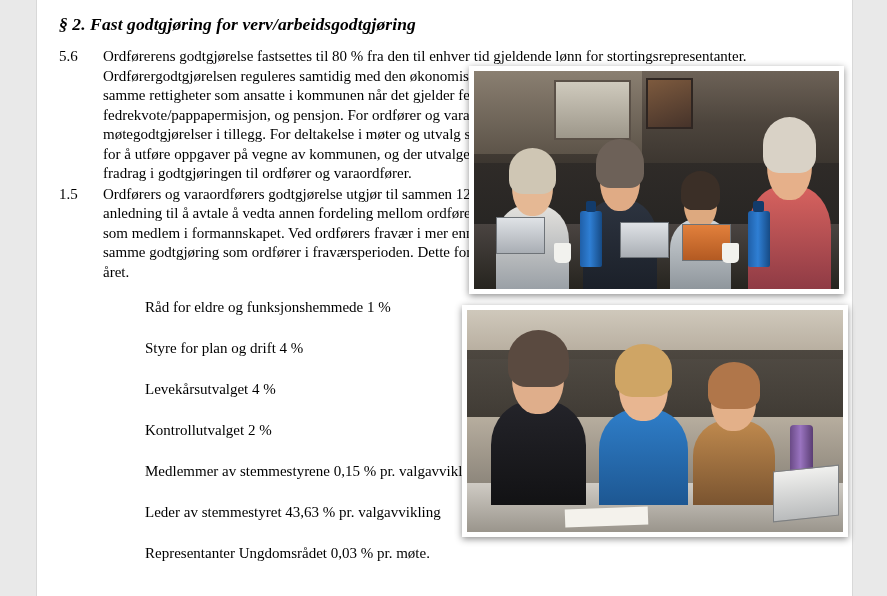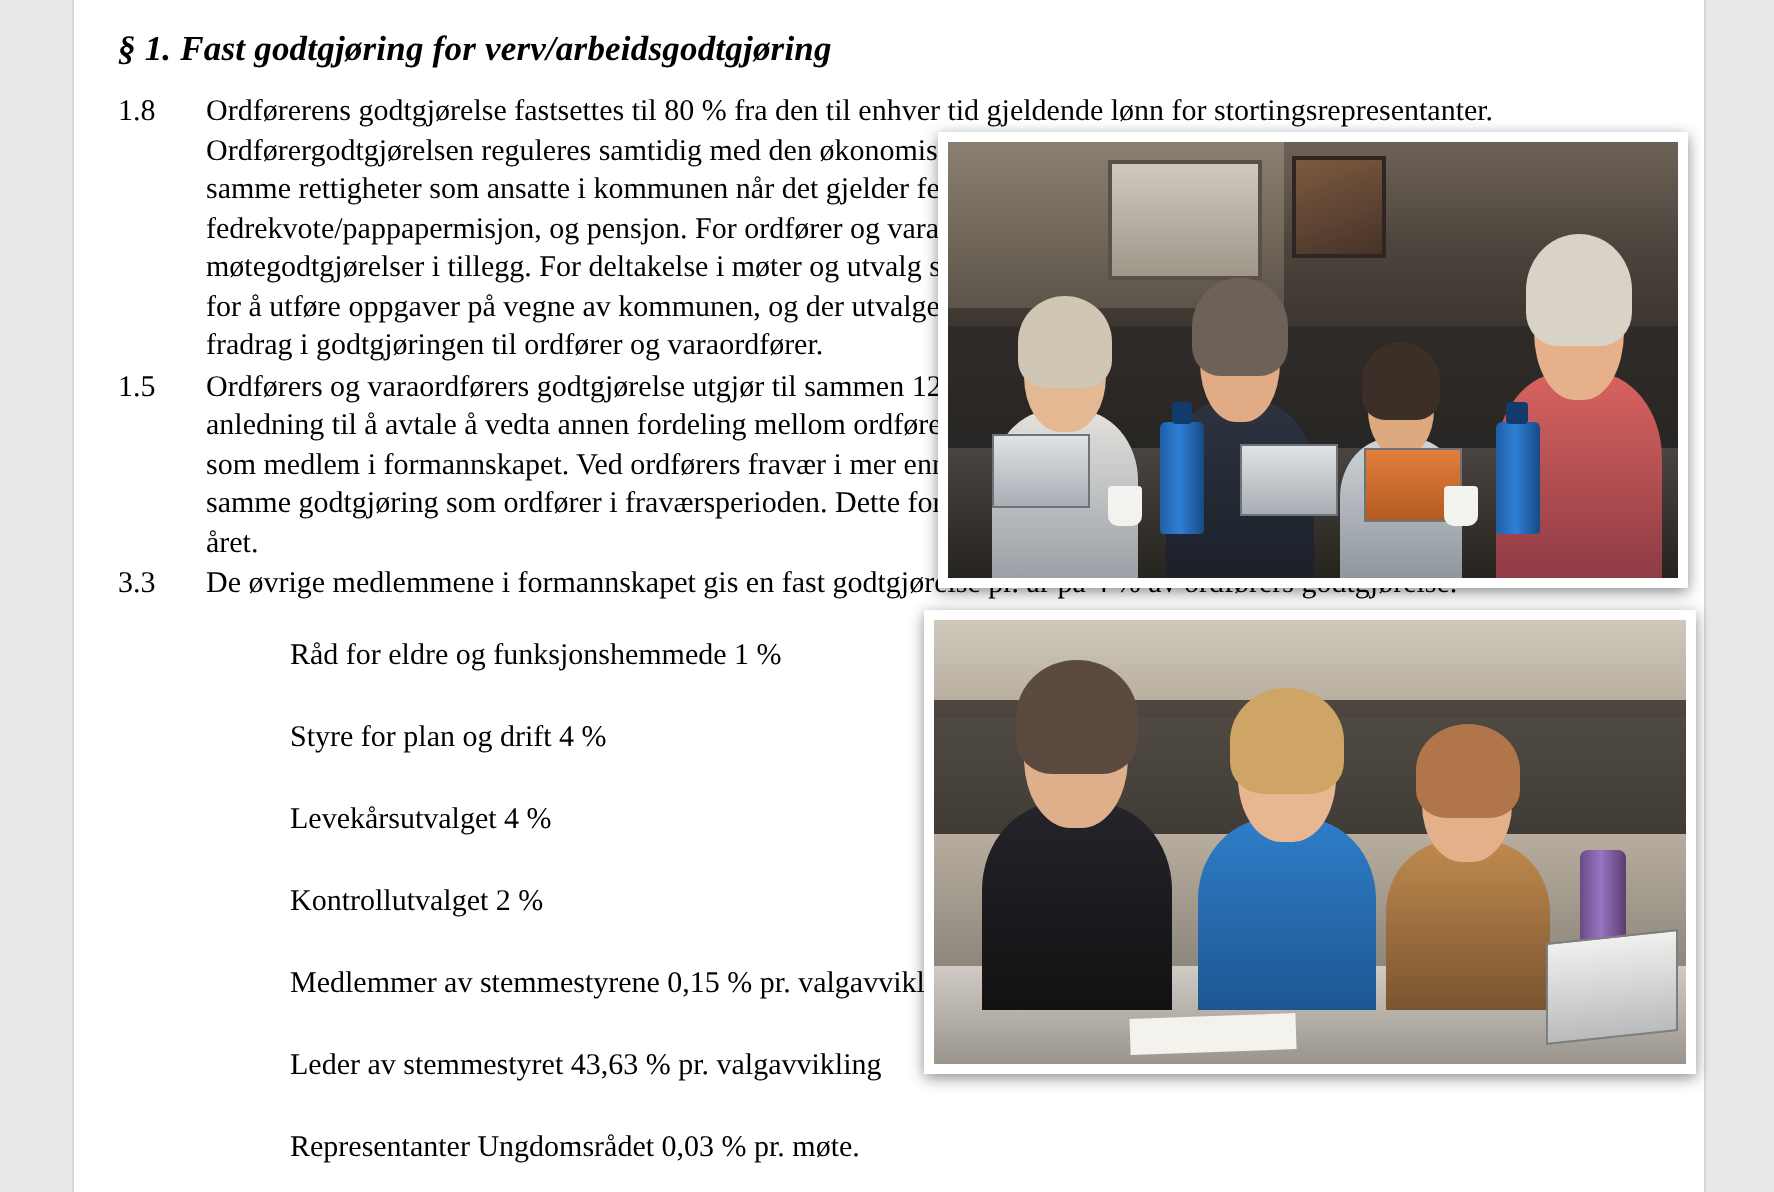--- a/index.html
+++ b/index.html
@@ -205,36 +205,32 @@
     background: #f4f2ec; transform: rotate(-2deg);
   }
 </style>
 </head>
 <body>
 
 <div id="page">
   <div class="paper">
     <div class="doc-body">
 
-      <div class="section-heading">§ 1.  Fast godtgjøring for verv/arbeidsgodtgjøring</div>
+      <div class="section-heading">§ 2.  Fast godtgjøring for verv/arbeidsgodtgjøring</div>
 
       <div class="clause">
-        <div class="clause-num">1.8</div>
+        <div class="clause-num">5.6</div>
         <div class="clause-text">Ordførerens godtgjørelse fastsettes til 80 % fra den til enhver tid gjeldende lønn for stortingsrepresentanter. Ordførergodtgjørelsen reguleres samtidig med den økonomiske godtgjørelsen til stortingsrepresentanter. Ordfører gis samme rettigheter som ansatte i kommunen når det gjelder ferie, sykelønnsordninger, svangerskapspermisjon, fedrekvote/pappapermisjon, og pensjon. For ordfører og varaordfører utbetales det ikke fastgodtgjøringer eller møtegodtgjørelser i tillegg. For deltakelse i møter og utvalg som ligger utenfor permisjoner innvilget av kommunestyret for å utføre oppgaver på vegne av kommunen, og der utvalget/rådet det utbetales egne fastsatte godtgjøringer, foretas fradrag i godtgjøringen til ordfører og varaordfører.</div>
       </div>
 
       <div class="clause">
         <div class="clause-num">1.5</div>
         <div class="clause-text">Ordførers og varaordførers godtgjørelse utgjør til sammen 120 % av ordførers godtgjørelse. Kommunestyret er anledning til å avtale å vedta annen fordeling mellom ordfører og varaordfører. Varaordfører gis en 4 % fast godtgjøring som medlem i formannskapet. Ved ordførers fravær i mer enn 14 dager, grunnet ferie, sykdom m.m., har varaordfører samme godtgjøring som ordfører i fraværsperioden. Dette forutsetter at varaordfører skal fungere som ordfører i løpet av året.</div>
       </div>
 
-      <div class="clause">
-        <div class="clause-num">3.3</div>
-        <div class="clause-text">De øvrige medlemmene i formannskapet gis en fast godtgjørelse pr. år på 4 % av ordførers godtgjørelse.</div>
-      </div>
 
 
       <div class="list-block">
         <div class="list-item">Råd for eldre og funksjonshemmede 1 %</div>
         <div class="list-item">Styre for plan og drift 4 %</div>
         <div class="list-item">Levekårsutvalget 4 %</div>
         <div class="list-item">Kontrollutvalget 2 %</div>
         <div class="list-item">Medlemmer av stemmestyrene 0,15 % pr. valgavvikling</div>
         <div class="list-item">Leder av stemmestyret 43,63 % pr. valgavvikling</div>
         <div class="list-item">Representanter Ungdomsrådet 0,03 % pr. møte.</div>

